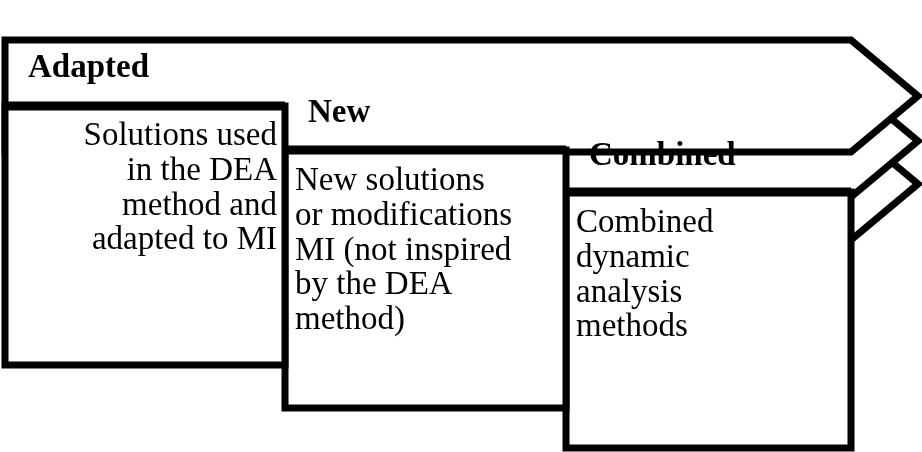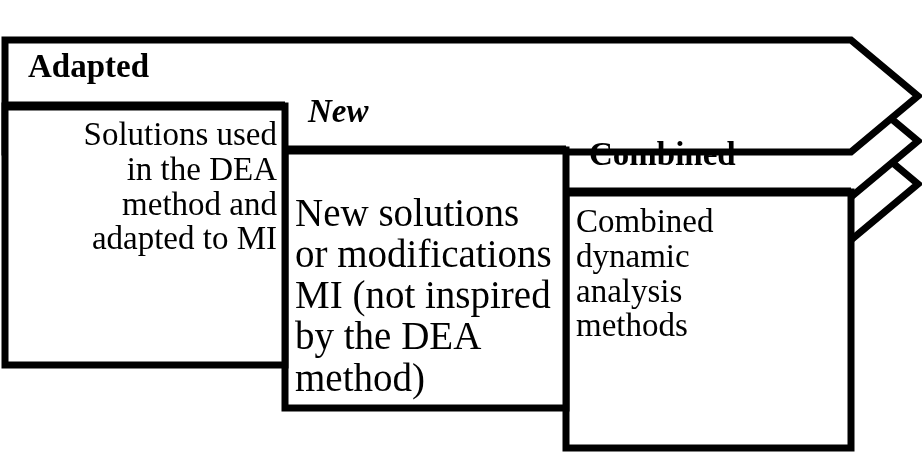--- a/index.html
+++ b/index.html
@@ -45,22 +45,22 @@
     color: #000000;
     line-height: 1.055;
     white-space: pre-line;
   }
 
   
   #hdr-adapted  { left: 28px;  top: 50px;  font-size: 33px; }
   #body-adapted { left: 15px;  top: 117px; font-size: 33px; width: 262px; text-align: right; }
 
   
-  #hdr-new      { left: 308px; top: 95px;  font-size: 33px; font-style: italic; }
-  #body-new     { left: 295px; top: 162px; font-size: 39px; width: 266px; margin-top: 30px; }
+  #hdr-new      { left: 308px; top: 95px;  font-size: 33px; }
+  #body-new     { left: 295px; top: 162px; font-size: 33px; width: 266px; }
 
   
   #hdr-combined { left: 589px; top: 138px; font-size: 33px; }
   #body-combined{ left: 576px; top: 204px; font-size: 33px; width: 264px; }
 </style>
 </head>
 <body>
 
 <div id="stage">
 

